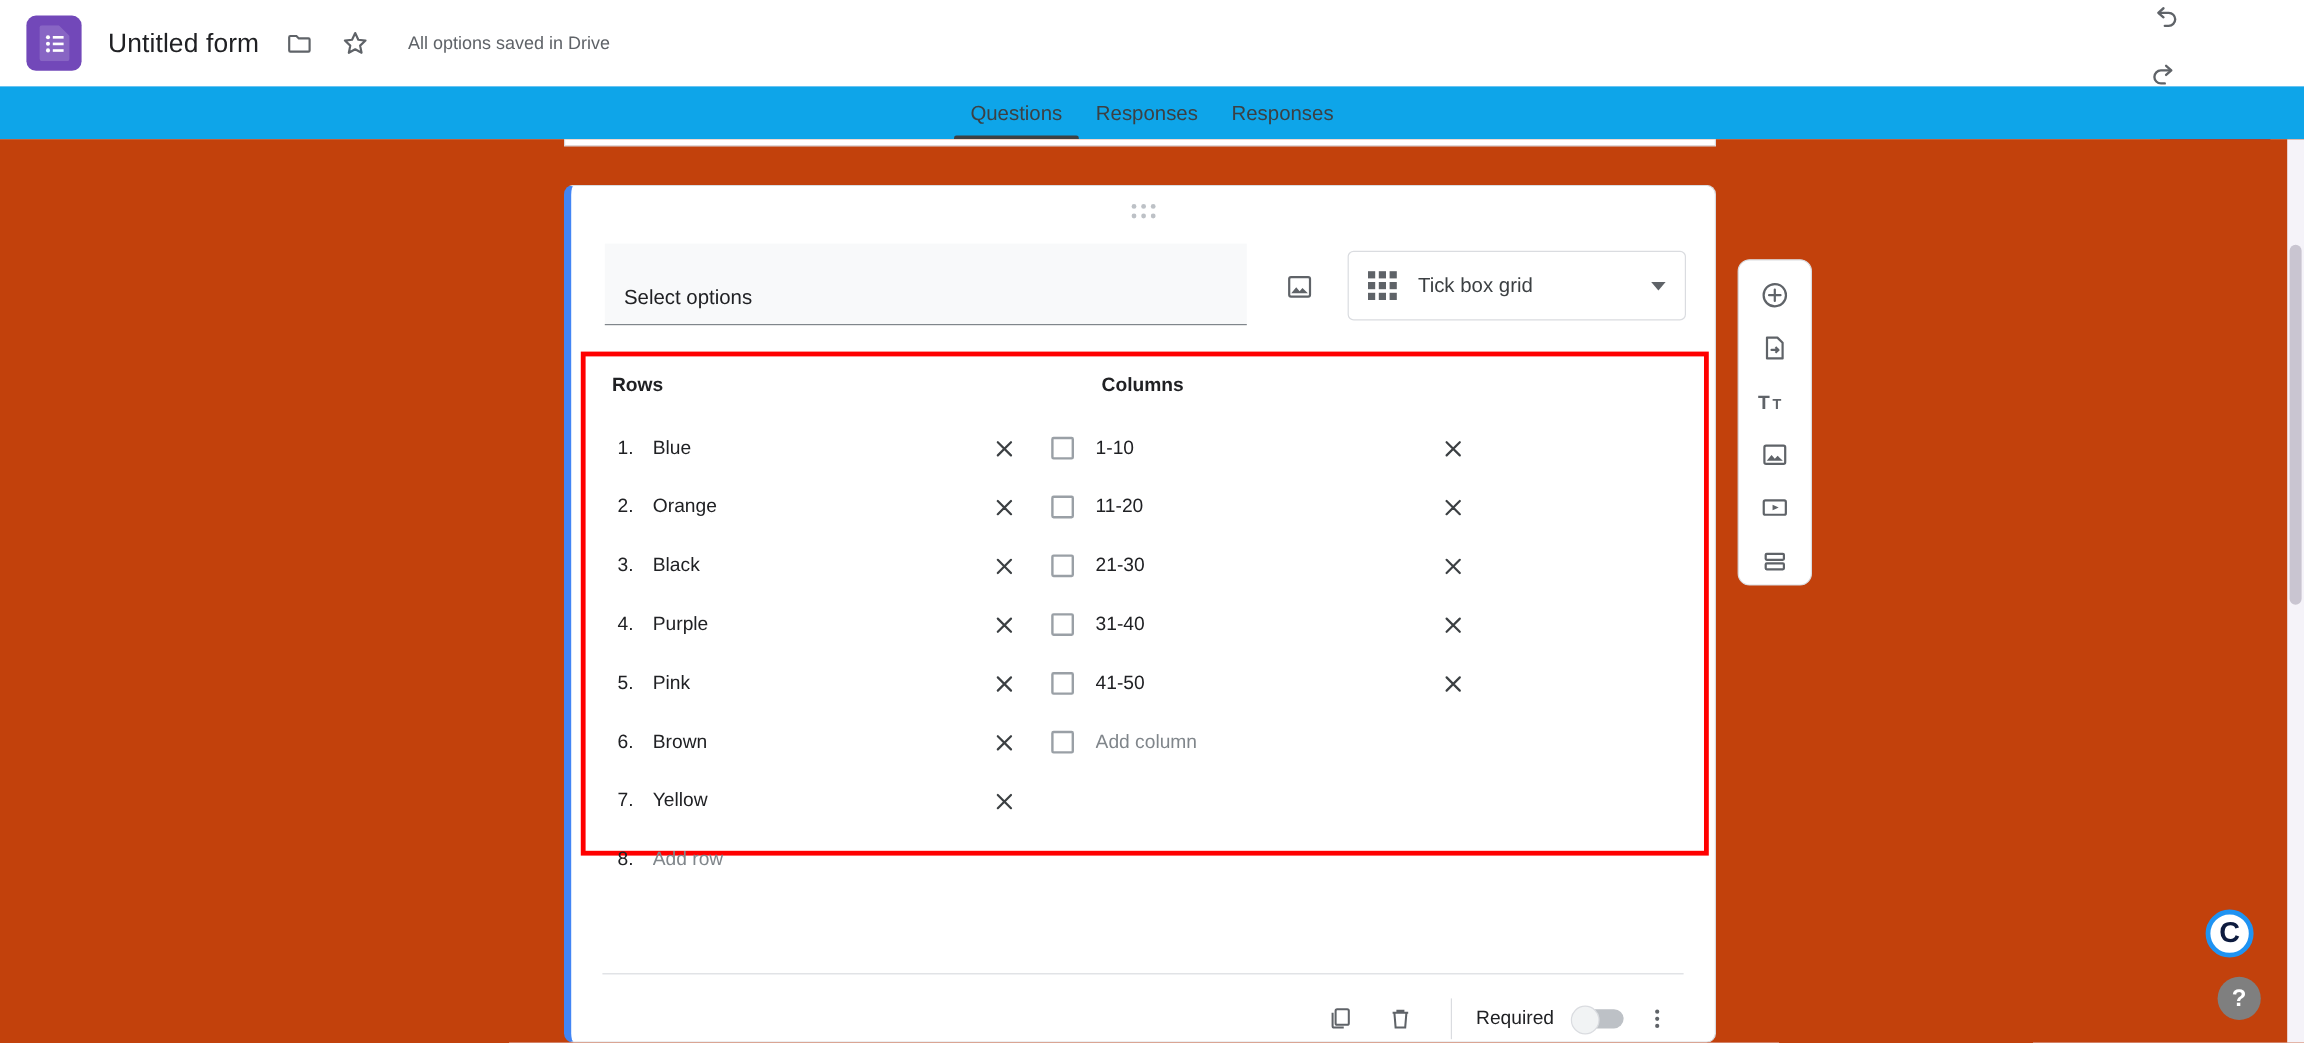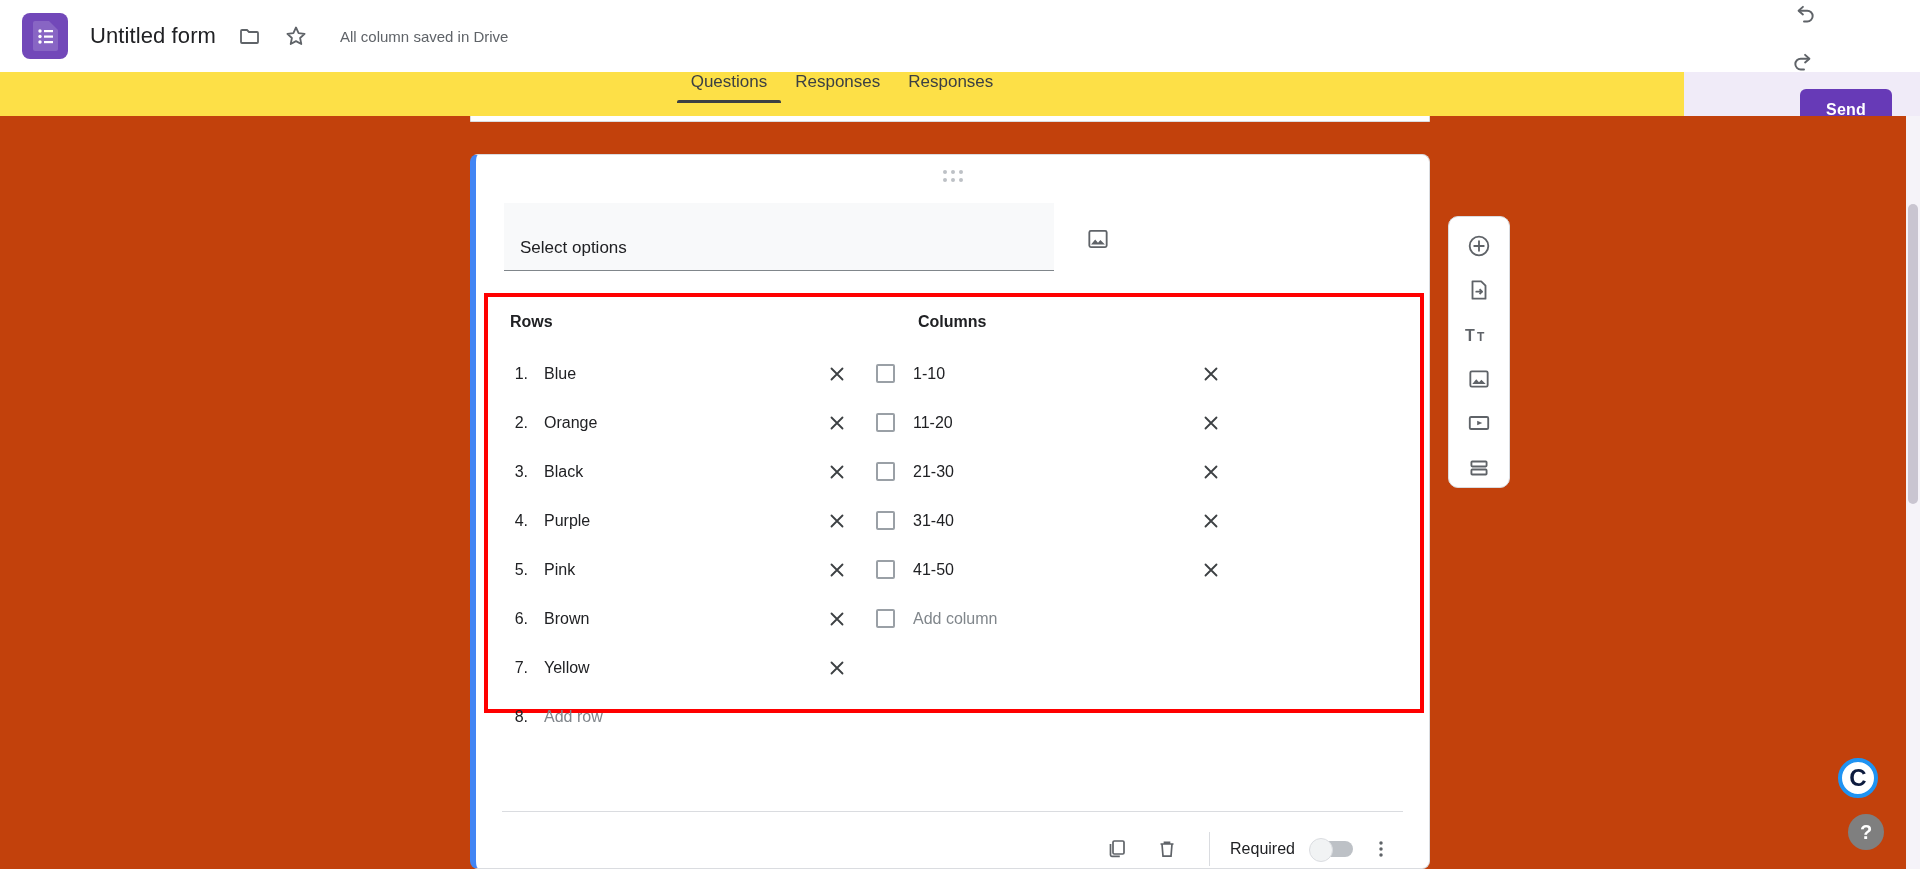--- a/index.html
+++ b/index.html
@@ -42,22 +42,22 @@
     cursor: pointer; letter-spacing: .2px;
   }
   .avatar {
     width: 40px; height: 40px; border-radius: 50%; background: #3b7a28; color: #d9e8cf;
     display: flex; align-items: center; justify-content: center;
     font-size: 20px; margin-left: 10px; cursor: pointer; flex: none;
   }
 
   
   .tabs {
-    position: absolute; top: 72px; left: 0; width: 1684px; height: 44px;
-    background: #fde047; display: flex; justify-content: center; align-items: flex-start;
+    position: absolute; top: 72px; left: 0; width: 1920px; height: 44px;
+    background: #0ea5e9; display: flex; justify-content: center; align-items: flex-end;
   }
   .tab {
     font-size: 17px; color: #3c4043; padding: 0 14px 11px 14px; cursor: pointer;
     background: none; border: none; font-family: "Liberation Sans", sans-serif;
     position: relative;
   }
   .tab.active::after {
     content: ""; position: absolute; left: 0; right: 0; bottom: 0;
     height: 3px; background: #3c4043; border-radius: 2px 2px 0 0;
   }
@@ -199,21 +199,21 @@
         <path d="M3 7a1 1 0 0 1 1-1h5l2 2h8a1 1 0 0 1 1 1v9a1 1 0 0 1-1 1H4a1 1 0 0 1-1-1V7z"></path>
       </svg>
     </button>
 
     <button class="icon-btn tb-star">
       <svg width="24" height="24" viewBox="0 0 24 24" fill="none" stroke="#5f6368" stroke-width="1.8" stroke-linejoin="round">
         <path d="M12 3.5l2.6 5.6 6 .7-4.5 4.2 1.2 6L12 17.1 6.7 20l1.2-6L3.4 9.8l6-.7z"></path>
       </svg>
     </button>
 
-    <div class="save-status">All column saved in Drive</div>
+    <div class="save-status">All options saved in Drive</div>
 
     <div class="topbar-right">
       <button class="icon-btn">
         <svg width="26" height="26" viewBox="0 0 24 24" fill="none" stroke="#5f6368" stroke-width="1.7" stroke-linejoin="round">
           <path d="M10 4a2 2 0 0 1 4 0v1h3a1 1 0 0 1 1 1v3h1a2 2 0 0 1 0 4h-1v3a1 1 0 0 1-1 1h-3v-1a2 2 0 0 0-4 0v1H7a1 1 0 0 1-1-1v-3H5a2 2 0 0 1 0-4h1V6a1 1 0 0 1 1-1h3V4z"></path>
         </svg>
       </button>
       <button class="icon-btn">
         <svg width="26" height="26" viewBox="0 0 24 24" fill="none" stroke="#5f6368" stroke-width="1.7">
           <path d="M12 3a9 9 0 1 0 0 18c1 0 1.7-.8 1.7-1.7 0-.5-.2-.9-.5-1.2-.3-.3-.5-.7-.5-1.1 0-.9.8-1.7 1.7-1.7H16a5 5 0 0 0 5-5c0-4-4-7.3-9-7.3z"></path>
@@ -275,20 +275,35 @@
       </div>
 
       <div class="q-head">
         <input class="q-title-field" value="Select options" style="">
         <button class="icon-btn q-img-btn">
           <svg width="26" height="26" viewBox="0 0 24 24" fill="none" stroke="#5f6368" stroke-width="1.7">
             <rect x="4" y="4.5" width="16" height="15" rx="1.4"></rect>
             <path d="M5.6 17l3.8-4.6 2.6 3 2.2-2.4 4.2 4" fill="#5f6368" stroke="none"></path>
           </svg>
         </button>
+        <div class="type-select">
+          <span class="grid-icon">
+            <i></i>
+              <i></i>
+              <i></i>
+              <i></i>
+              <i></i>
+              <i></i>
+              <i></i>
+              <i></i>
+              <i></i>
+          </span>
+          <span class="type-label">Tick box grid</span>
+          <span class="caret"></span>
+        </div>
       </div>
 
       <div class="highlight">
 
         <div class="rc-headers">
           <div class="rc-head-rows">Rows</div>
           <div class="rc-head-cols">Columns</div>
         </div>
 
         <div class="rc-row" style="top:52px">

